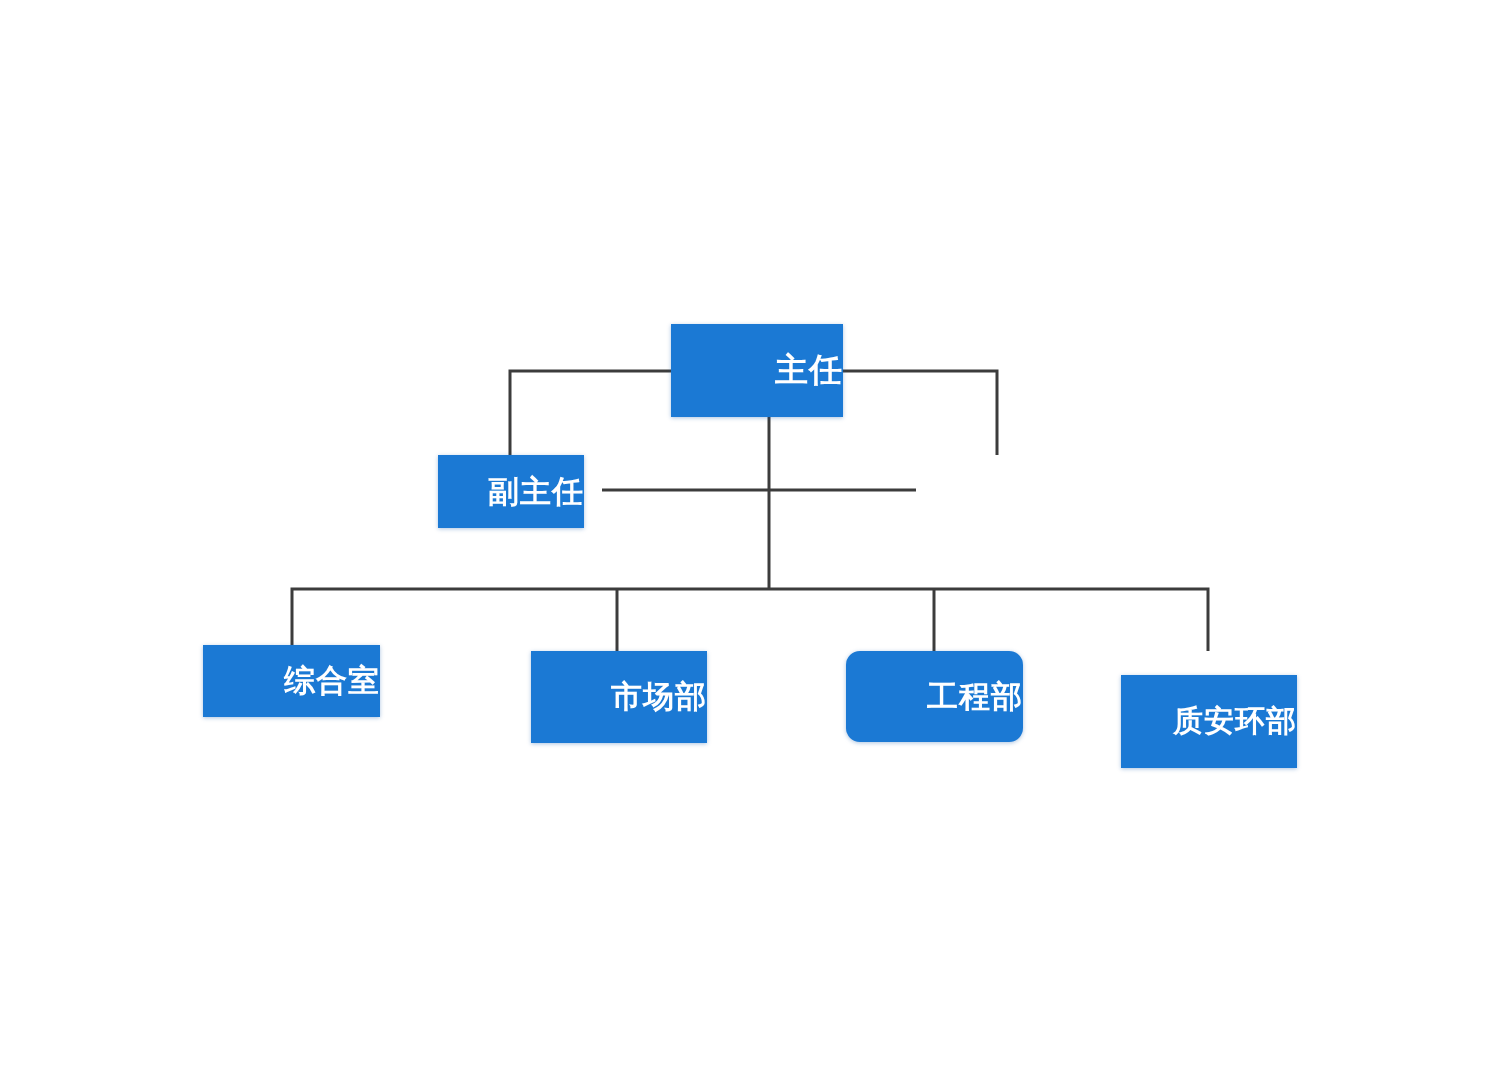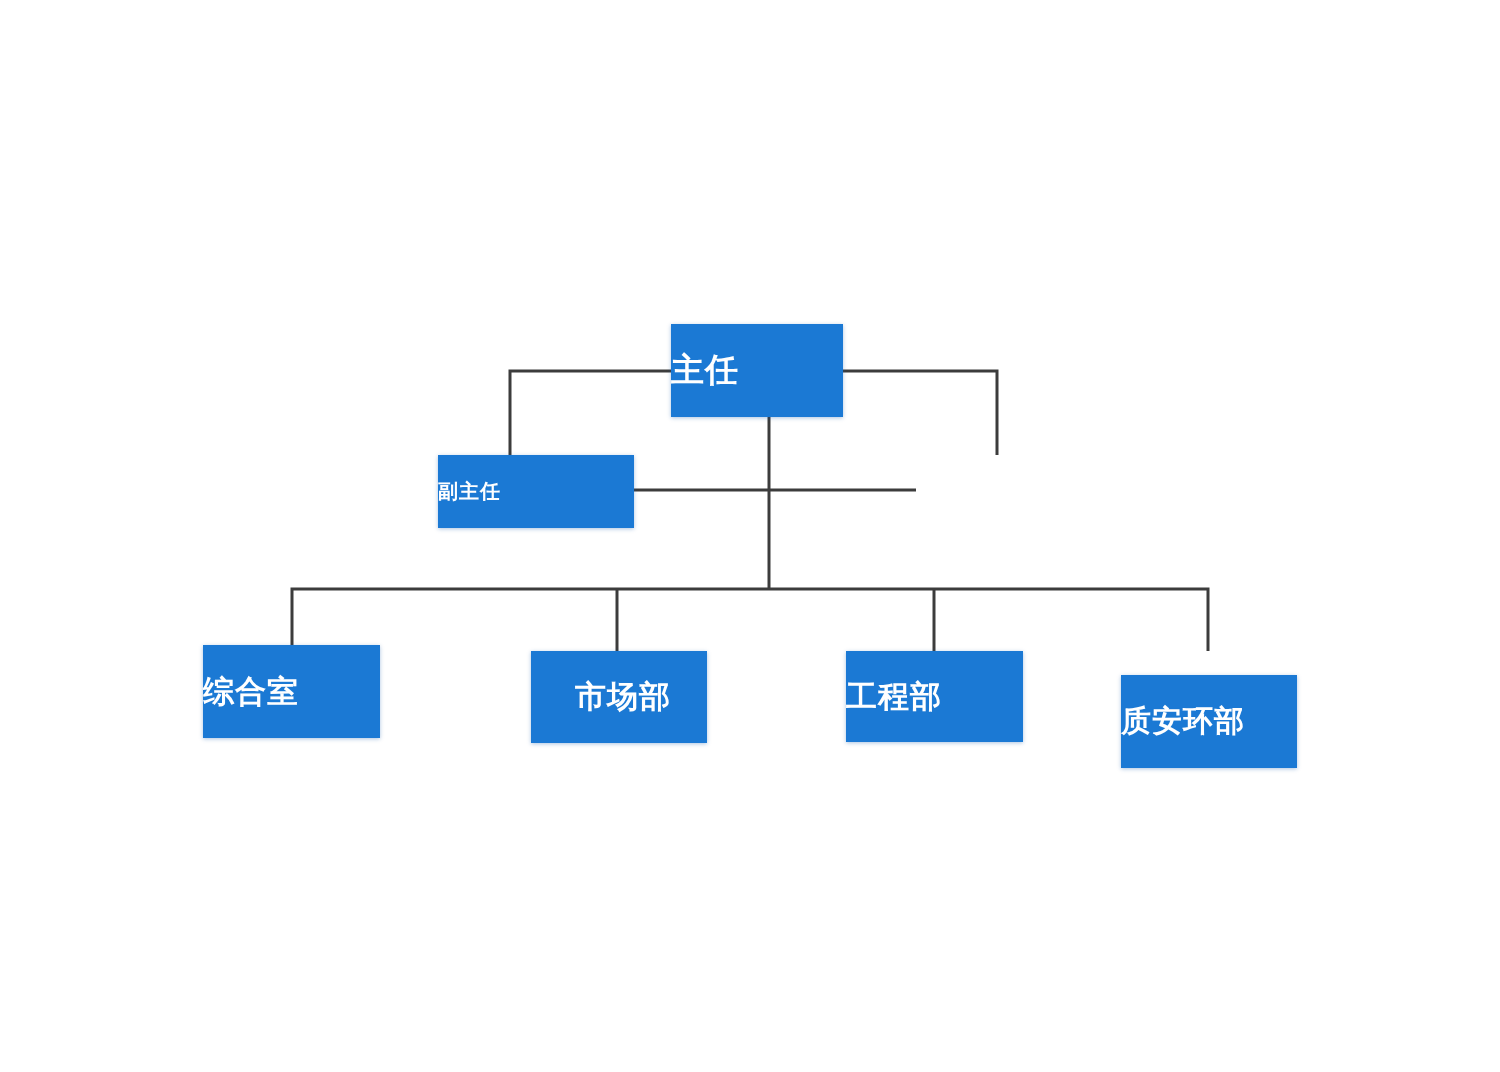--- a/index.html
+++ b/index.html
@@ -26,40 +26,40 @@
     stroke: #3c3c3c;
     stroke-width: 3;
     fill: none;
   }
   .node {
     position: absolute;
     background: #1b79d4;
     color: #ffffff;
     display: flex;
     align-items: center;
-    justify-content: flex-start;
+    justify-content: flex-end;
     font-weight: bold;
     box-shadow: 0 1px 4px rgba(20, 90, 170, 0.35);
     cursor: default;
     box-sizing: border-box;
   }
   .node-label {
     font-weight: bold;
     white-space: nowrap;
     letter-spacing: 1px;
   }
   
   .node-director        { left: 671px;  top: 324px; width: 172px; height: 93px; font-size: 33px; }
   
-  .node-deputy          { left: 438px;  top: 455px; width: 196px; height: 73px; font-size: 20px; }
+  .node-deputy          { left: 438px;  top: 455px; width: 146px; height: 73px; font-size: 31px; }
   .node-chief           { left: 916px;  top: 455px; width: 164px; height: 74px; font-size: 31px; }
   
-  .node-general-office  { left: 203px;  top: 645px; width: 177px; height: 93px; font-size: 31px; }
+  .node-general-office  { left: 203px;  top: 645px; width: 177px; height: 72px; font-size: 31px; }
   .node-marketing       { left: 531px;  top: 651px; width: 176px; height: 92px; font-size: 31px; padding-left: 44px; }
-  .node-engineering     { left: 846px;  top: 651px; width: 177px; height: 91px; font-size: 31px; }
+  .node-engineering     { left: 846px;  top: 651px; width: 177px; height: 91px; font-size: 31px; border-radius: 14px; }
   .node-quality         { left: 1121px; top: 675px; width: 176px; height: 93px; font-size: 30px; }
 </style>
 </head>
 <body>
 
 <div class="canvas">
 
   <svg class="connectors" width="1500" height="1072" viewBox="0 0 1500 1072" xmlns="http://www.w3.org/2000/svg">
 
     <polyline class="edge" points="671,371 510,371 510,455" stroke="#3c3c3c"></polyline>

